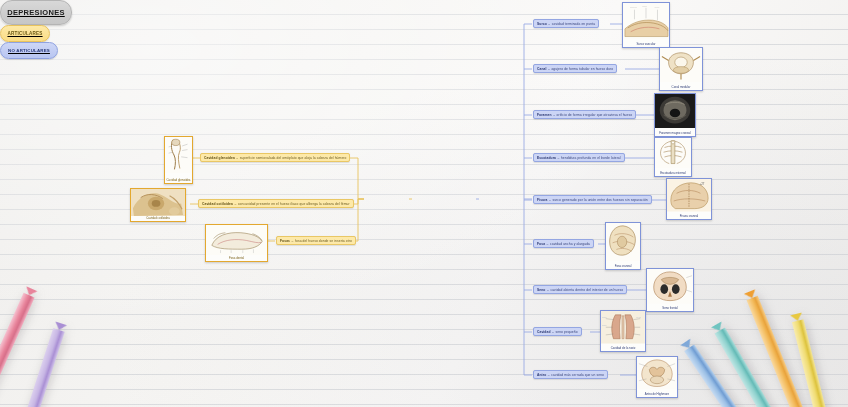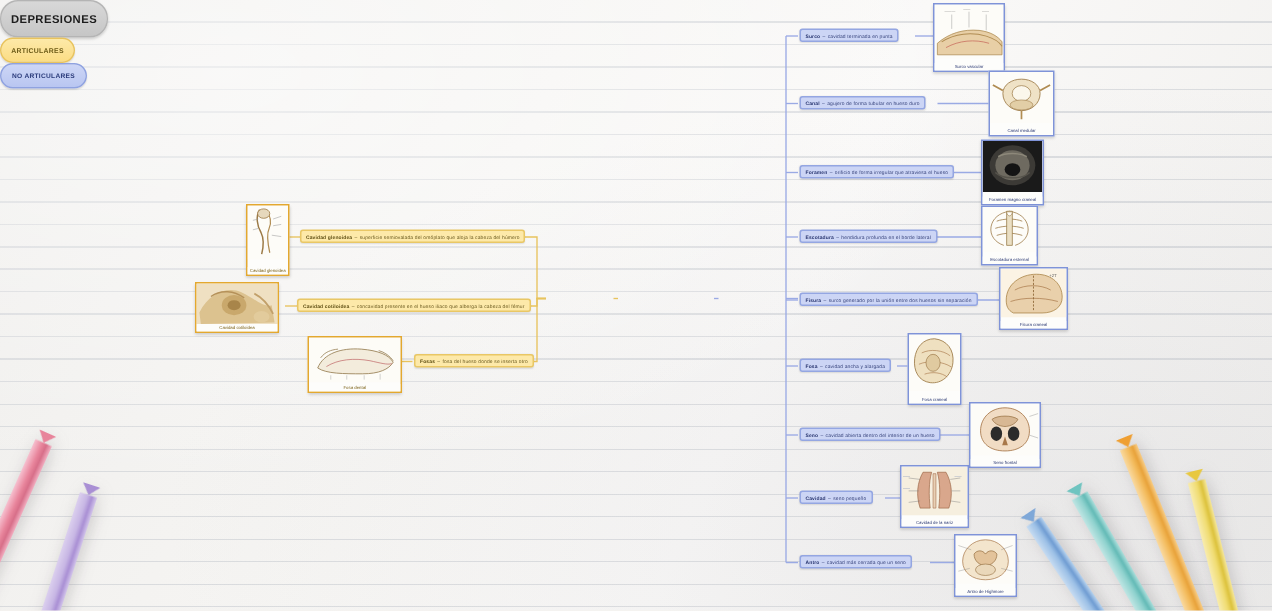--- a/index.html
+++ b/index.html
@@ -20,21 +20,21 @@
       linear-gradient(115deg,#efeeec 0%,#f6f5f3 38%,#faf9f8 60%,#f0efed 100%);
   }
   #paper:after{
     content:"";position:absolute;inset:0;
     background:
       radial-gradient(ellipse at 18% 12%, rgba(255,255,255,.55), rgba(255,255,255,0) 55%),
       radial-gradient(ellipse at 85% 85%, rgba(200,200,205,.25), rgba(255,255,255,0) 60%);
   }
   .pencil-wrap{position:absolute;filter:drop-shadow(2px 4px 5px rgba(120,115,120,.30));}
   
-  #map{position:absolute;inset:0;}
+  #map{position:absolute;inset:0;text-decoration:underline;}
   svg#links{position:absolute;inset:0;width:848px;height:407px;pointer-events:none;}
   .node{
     position:absolute;box-sizing:border-box;
     font-size:3.3px;line-height:1.25;
     letter-spacing:.1px;white-space:nowrap;
     display:flex;align-items:center;
   }
   .node .dash{padding:0 1.5px;}
   
   .hub{

